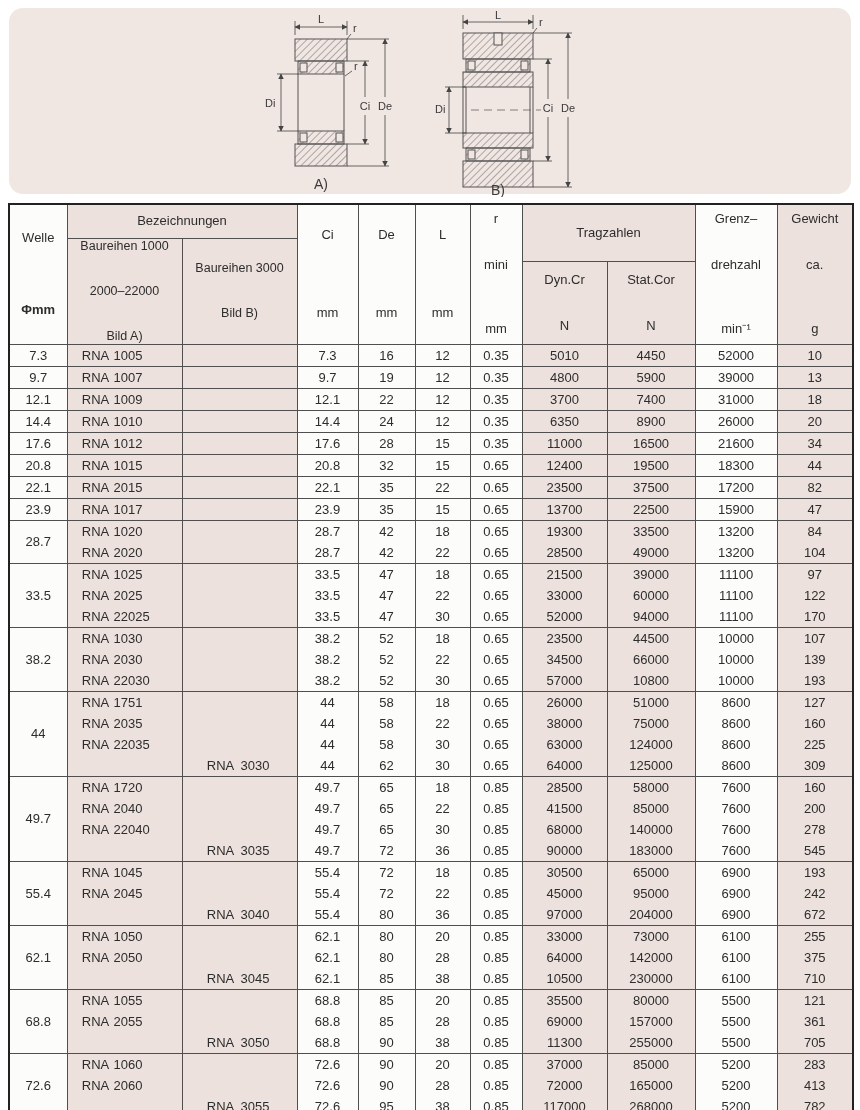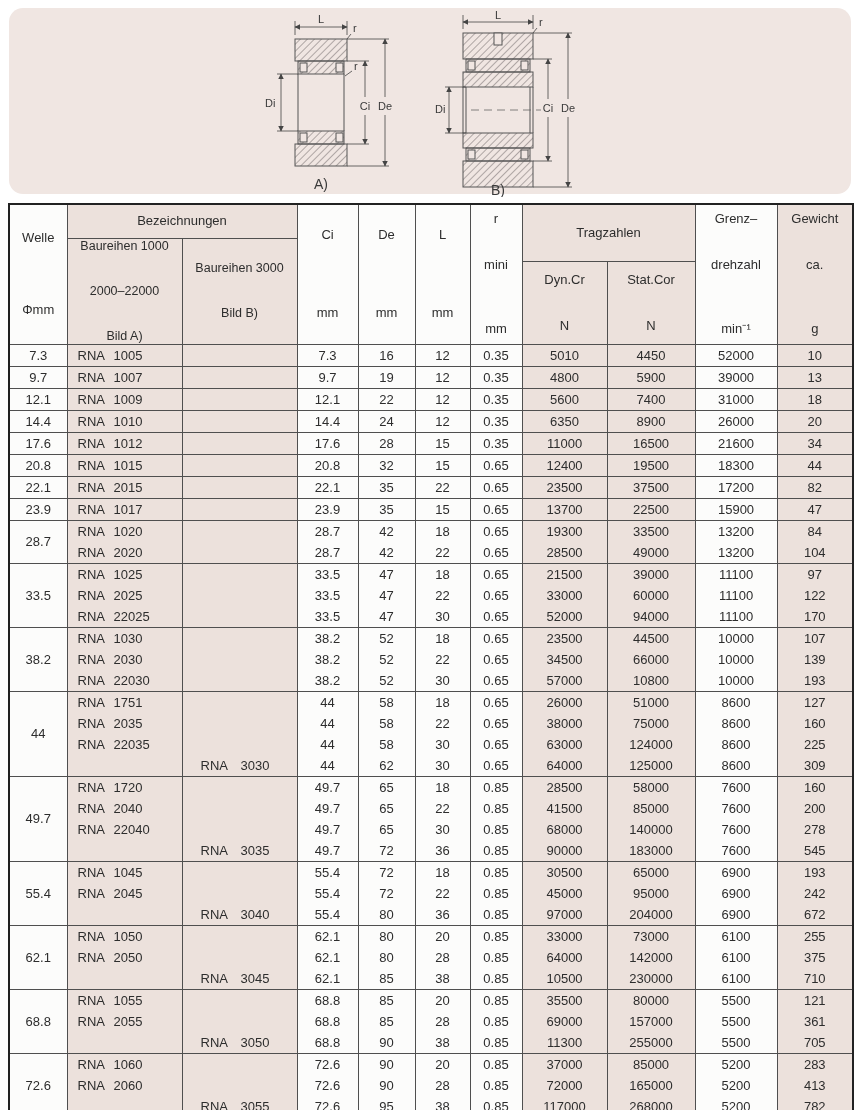--- a/index.html
+++ b/index.html
@@ -32,25 +32,25 @@
     border:1px solid var(--border);padding:0;text-align:center;
     font-weight:normal;font-size:13px;color:var(--text);
     overflow:hidden;
   }
   thead th{vertical-align:middle;line-height:16px;}
   tbody td{height:21px;line-height:21px;}
   tbody tr.inner td{border-top-style:hidden;}
   .pink{background:var(--pink);}
   .small{font-size:12.5px;line-height:15px;}
   .stack{display:flex;flex-direction:column;align-items:center;gap:30px;}
-  .gap26{margin-top:26px;}
+  .gap26{margin-top:26px;font-weight:bold;}
   .gap32{margin-top:32px;}
   .gap18{margin-top:18px;}
   td.c-desig{text-align:left;}
-  td.c-desig .dp{display:inline-block;margin-left:10px;width:36px;text-align:left;}
+  td.c-desig .dp{display:inline-block;margin-left:10px;width:36px;text-align:center;}
   td.c-desig.desig-b .dp{margin-left:18px;width:40px;}
   td.c-welle{background:var(--cellwhite);vertical-align:middle;}
 </style>
 </head>
 <body>
 
 <div class="figure-panel">
 
   <svg width="150" height="182" viewBox="0 0 150 182">
     <defs>
@@ -285,21 +285,21 @@
         <td class="pink">13</td>
       </tr>
       <tr>
         <td rowspan="1" class="c-welle">12.1</td>
         <td class="c-desig pink"><span class="dp">RNA</span><span class="dn">1009</span></td>
         <td class="c-desig pink desig-b"></td>
         <td>12.1</td>
         <td>22</td>
         <td>12</td>
         <td>0.35</td>
-        <td class="pink">5600</td>
+        <td class="pink">3700</td>
         <td class="pink">7400</td>
         <td>31000</td>
         <td class="pink">18</td>
       </tr>
       <tr>
         <td rowspan="1" class="c-welle">14.4</td>
         <td class="c-desig pink"><span class="dp">RNA</span><span class="dn">1010</span></td>
         <td class="c-desig pink desig-b"></td>
         <td>14.4</td>
         <td>24</td>

